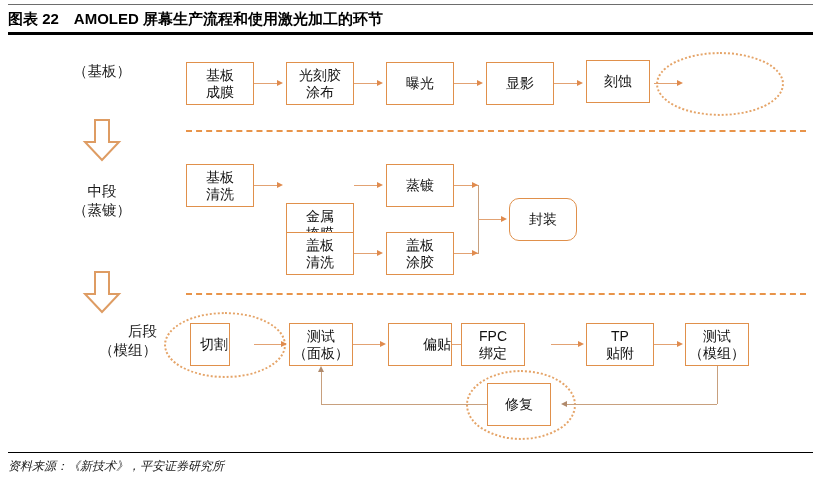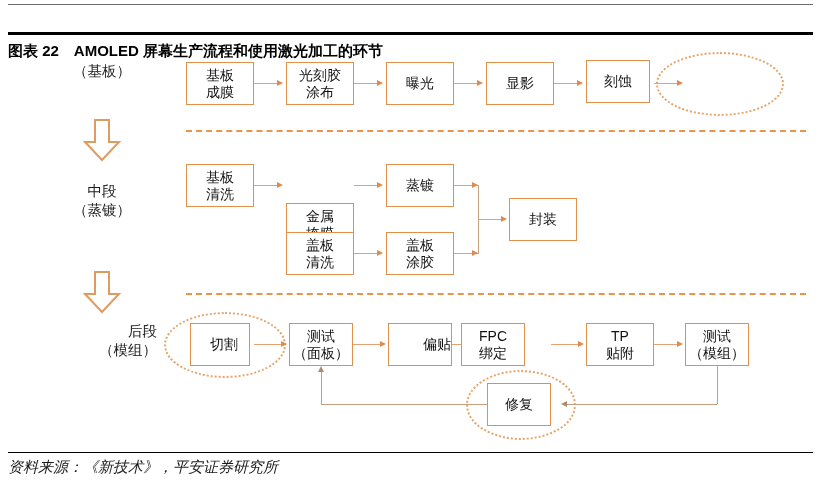--- a/index.html
+++ b/index.html
@@ -7,32 +7,32 @@
     width:821px;height:484px;
     background:#ffffff;
     font-family:"Liberation Sans","DejaVu Sans",sans-serif;
     overflow:hidden;
     position:relative;
   }
   #root{position:absolute;inset:0;}
 
   
   .top-rule{position:absolute;left:8px;top:4px;width:805px;height:1px;background:#6d6d6d;}
-  .title-wrap{position:absolute;left:8px;top:8px;width:805px;height:22px;margin-top:32px;}
+  .title-wrap{position:absolute;left:8px;top:8px;width:805px;height:22px;}
   .title{
     font-size:15px;font-weight:bold;color:#000;
     letter-spacing:0px;white-space:nowrap;line-height:22px;
   }
   .title-rule{position:absolute;left:8px;top:32px;width:805px;height:2.5px;background:#000;}
 
   
   .foot-rule{position:absolute;left:8px;top:452px;width:805px;height:1.4px;background:#000;}
   .source{
     position:absolute;left:8px;top:458px;width:700px;
-    font-size:15px;font-style:italic;color:#1a1a1a;
+    font-size:12px;font-style:italic;color:#1a1a1a;
     font-family:"Liberation Serif","DejaVu Serif",serif;
     white-space:nowrap;
   }
 
   
   .stage-label{
     position:absolute;width:110px;text-align:center;
     font-size:14.5px;color:#1a1a1a;line-height:19px;white-space:nowrap;
   }
   .stage-label span{display:block;}
@@ -180,26 +180,26 @@
   </div>
 
   <div class="hline" style="left:454px;top:185px;width:24px;"></div>
   <div class="arrowhead ah-right" style="left:472px;top:181.5px;"></div>
   <div class="hline" style="left:454px;top:253px;width:24px;"></div>
   <div class="arrowhead ah-right" style="left:472px;top:249.5px;"></div>
   <div class="vline" style="left:478px;top:185px;height:69px;"></div>
   <div class="hline" style="left:478px;top:219px;width:24px;"></div>
   <div class="arrowhead ah-right" style="left:501px;top:215.5px;"></div>
 
-  <div class="pbox" style="left:509px;top:198px;width:68px;height:43px;">
+  <div class="pbox" style="left:509px;top:198px;width:68px;height:43px;border-radius:10px;">
     <span>封装</span>
   </div>
 
   <div class="ellipse" style="left:164px;top:312px;width:122px;height:66px;"></div>
-  <div class="pbox" style="left:190px;top:323px;width:60px;height:43px;padding-left:8px;">
+  <div class="pbox" style="left:190px;top:323px;width:40px;height:43px;padding-left:8px;">
     <span>切割</span>
   </div>
   <div class="hline" style="left:254px;top:344px;width:28px;"></div>
   <div class="arrowhead ah-right" style="left:281px;top:340.5px;"></div>
 
   <div class="pbox" style="left:289px;top:323px;width:64px;height:43px;">
     <span>测试
 （面板）</span>
   </div>
   <div class="hline" style="left:353px;top:344px;width:28px;"></div>

